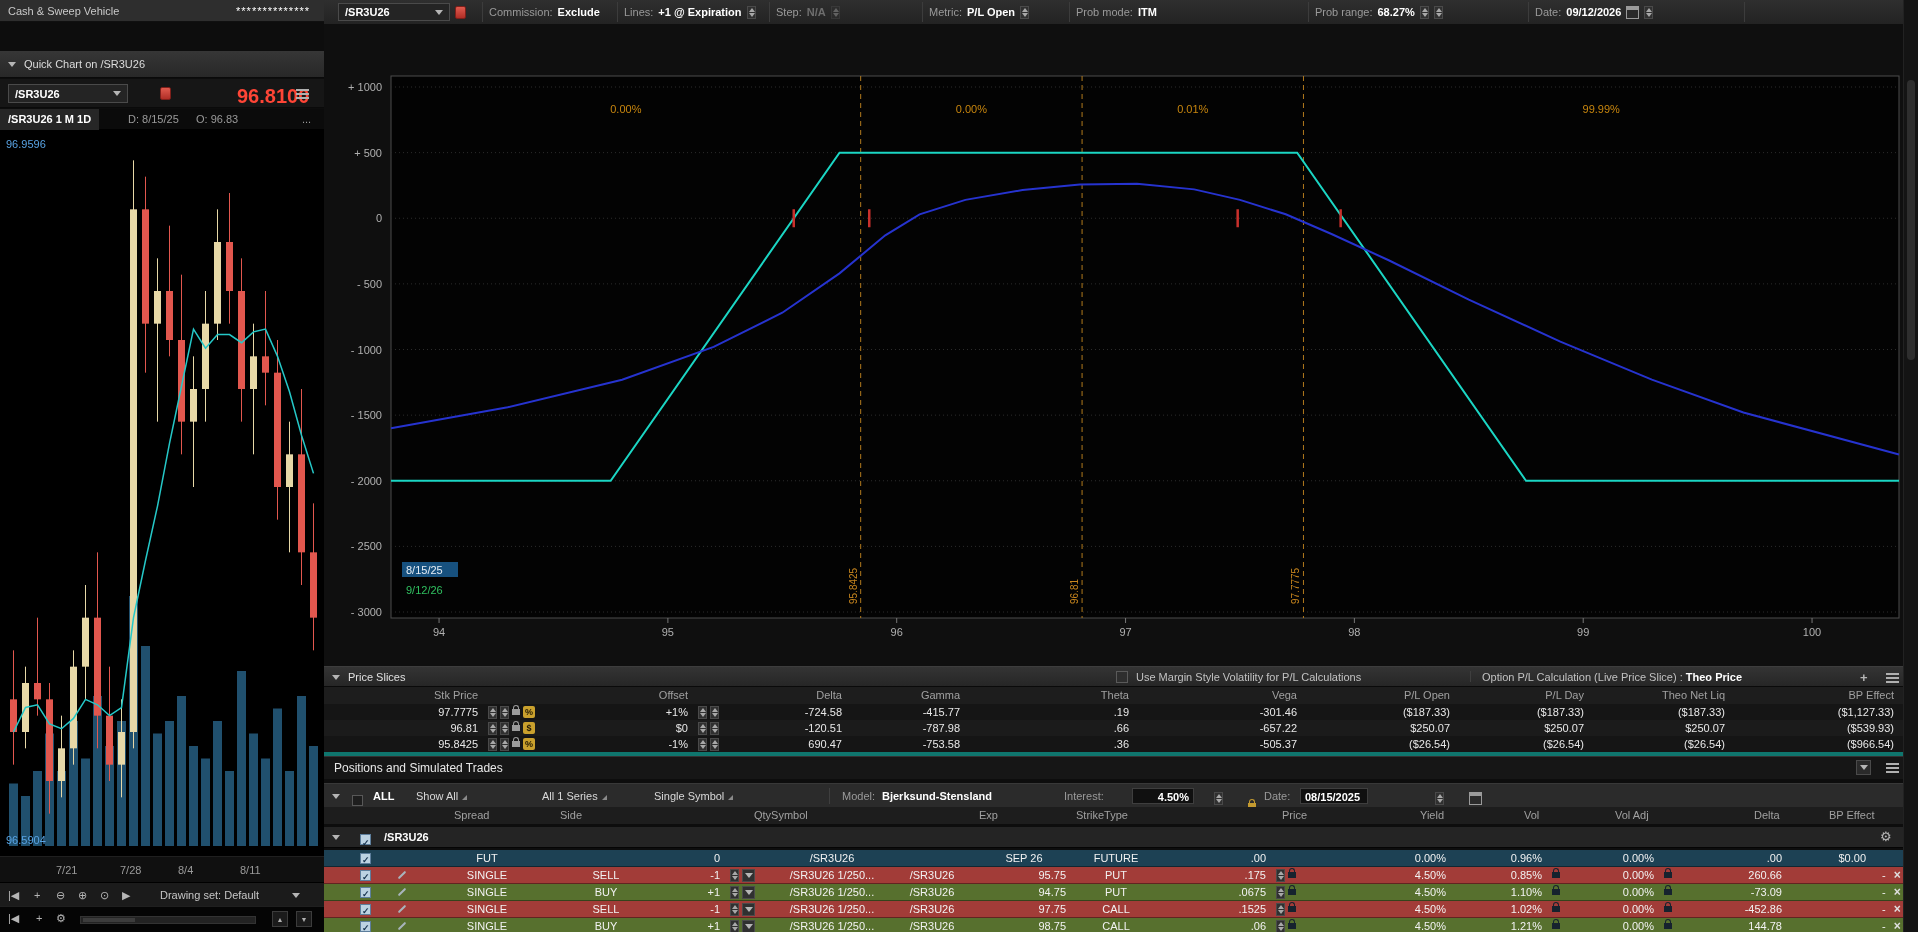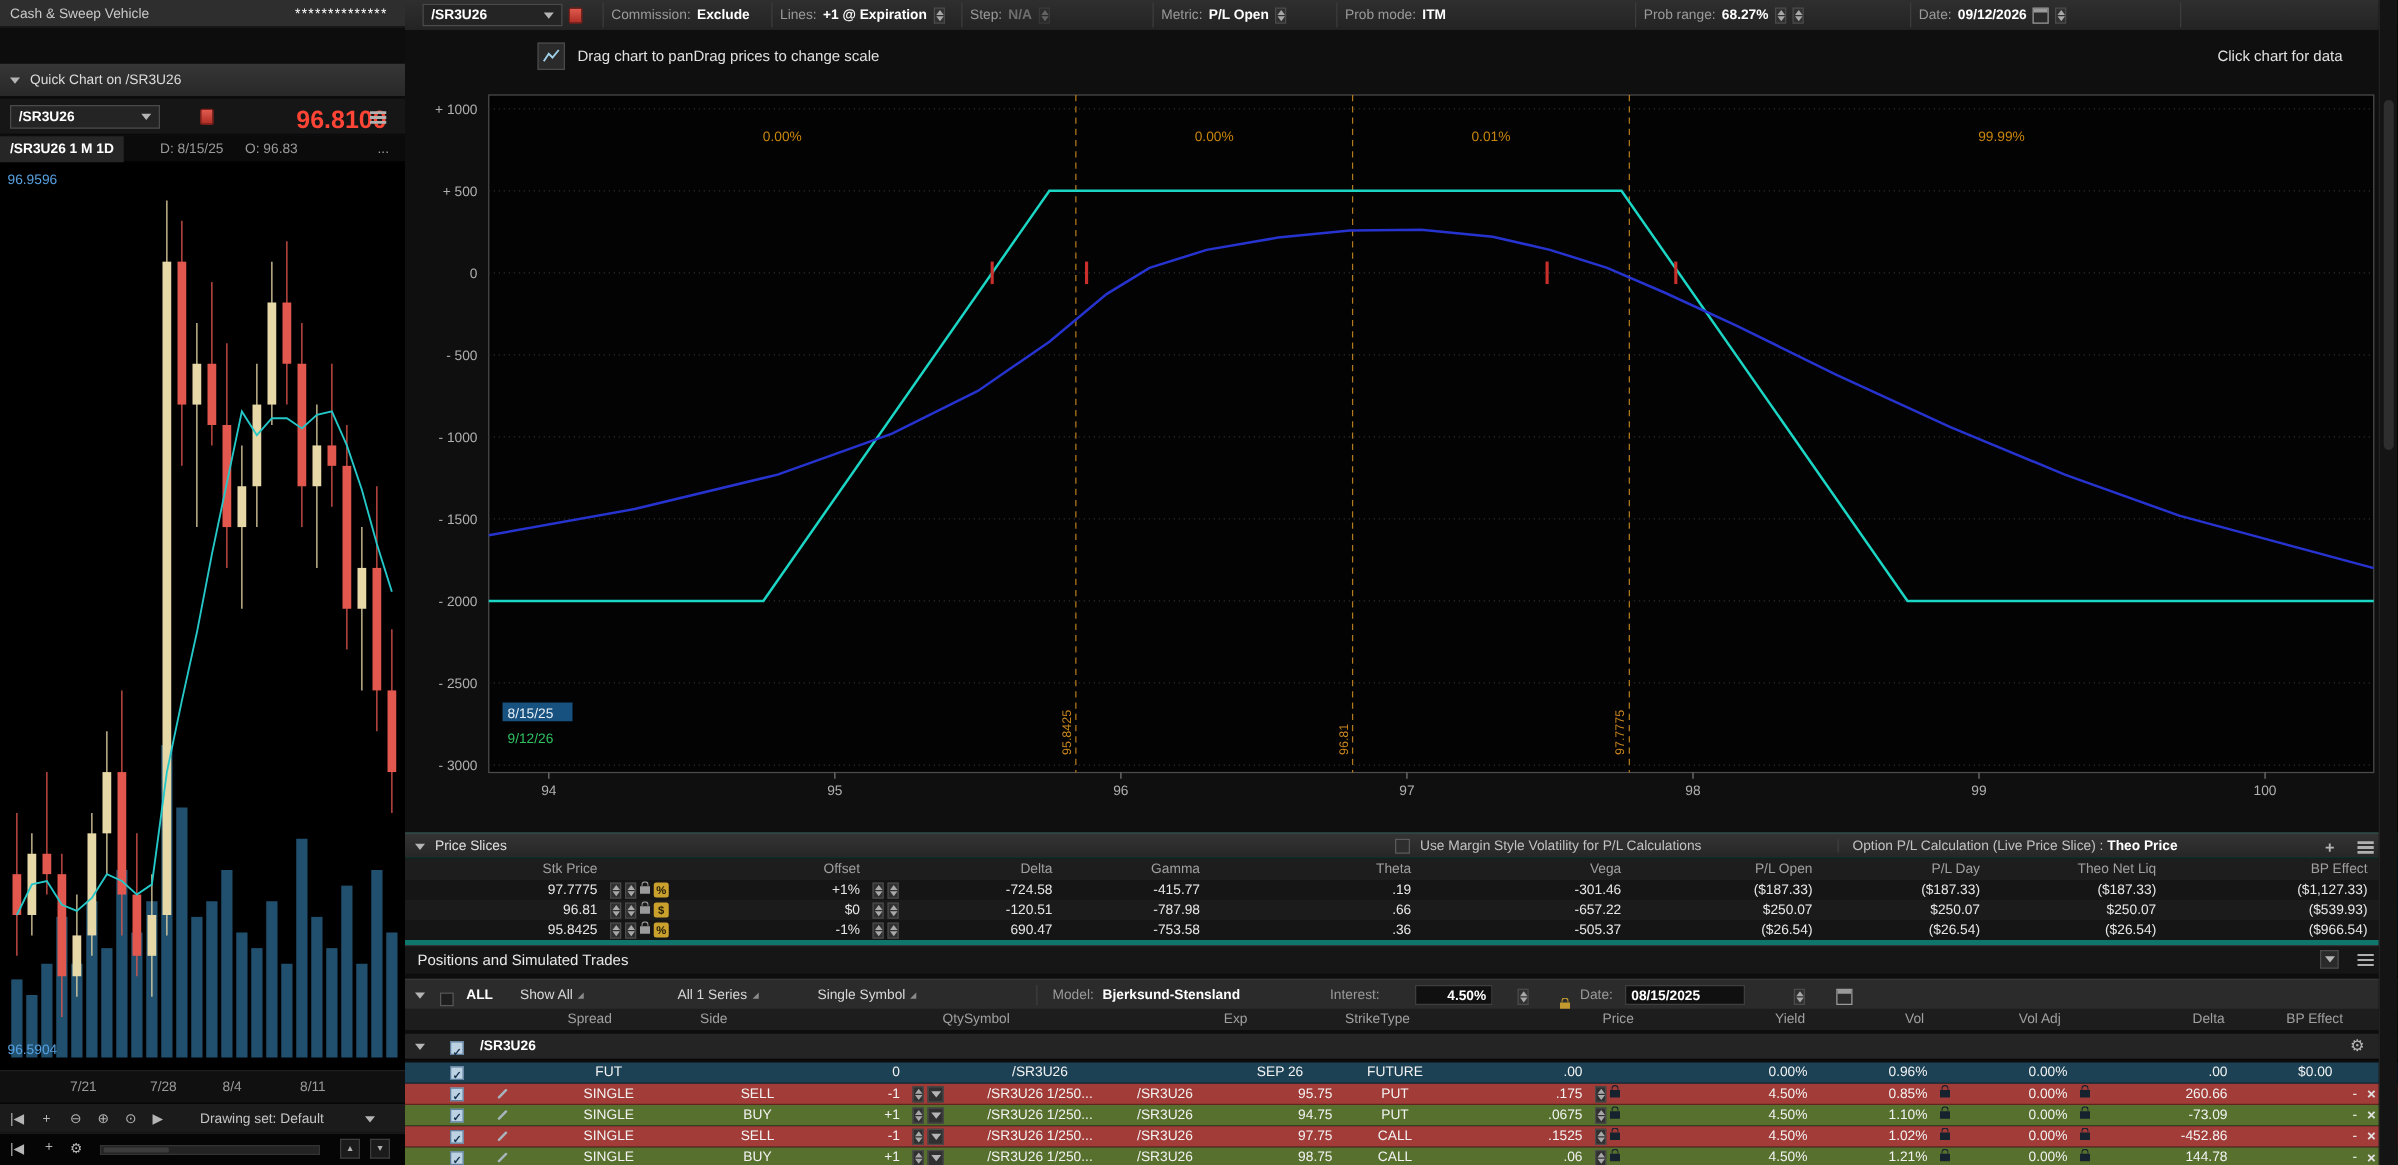--- a/index.html
+++ b/index.html
@@ -321,29 +321,20 @@
         <span class="ic-cal"></span>
         <span class="ic-stepper">
             <i class="u"></i>
             <i class="d"></i>
           </span>
       </span>
       <span class="tb-sep" style="left:1420px"></span>
     </div>
 
     <div class="chart-wrap">
-      <div class="chart-head">
-        <span class="chartbtn">
-          <svg width="14" height="12">
-              <polyline points="1,10 5,4 8,7 13,1" fill="none" stroke="#9fd0e8" stroke-width="1.5"></polyline>
-            </svg>
-        </span>
-        <span class="hintL">Drag chart to panDrag prices to change scale</span>
-        <span class="hintR">Click chart for data</span>
-      </div>
       <svg id="main-chart" class="abs" style="left:0;top:42px" width="1594" height="600">
           <rect x="67" y="10" width="1508" height="542" fill="#030303" stroke="#4c4c4c"></rect>
           <line x1="67" y1="21" x2="1575" y2="21" stroke="#2c2c2c" stroke-dasharray="1 3"></line>
           <text x="58" y="25" fill="#b0b0b0" font-size="11" text-anchor="end" font-family="Liberation Sans, sans-serif">+ 1000</text>
           <line x1="67" y1="86.625" x2="1575" y2="86.625" stroke="#2c2c2c" stroke-dasharray="1 3"></line>
           <text x="58" y="90.625" fill="#b0b0b0" font-size="11" text-anchor="end" font-family="Liberation Sans, sans-serif">+ 500</text>
           <line x1="67" y1="152.25" x2="1575" y2="152.25" stroke="#2c2c2c" stroke-dasharray="1 3"></line>
           <text x="58" y="156.25" fill="#b0b0b0" font-size="11" text-anchor="end" font-family="Liberation Sans, sans-serif">0</text>
           <line x1="67" y1="217.875" x2="1575" y2="217.875" stroke="#2c2c2c" stroke-dasharray="1 3"></line>
           <text x="58" y="221.875" fill="#b0b0b0" font-size="11" text-anchor="end" font-family="Liberation Sans, sans-serif">- 500</text>
@@ -548,21 +539,21 @@
         <span class="abs" style="left:218px;color:#d8d8d8"><span>All 1 Series</span><span class="dd-corner"></span></span>
         <span class="abs" style="left:330px;color:#d8d8d8"><span>Single Symbol</span><span class="dd-corner"></span></span>
         <span class="vline" style="left:505px"></span>
         <span class="lbl abs" style="left:518px">Model:</span>
         <span class="val abs" style="left:558px;border-bottom:1px dotted #777">Bjerksund-Stensland</span>
         <span class="lbl abs" style="left:740px">Interest:</span>
         <span class="tb-input abs" style="left:808px;top:4px;width:62px;text-align:right">4.50%</span>
         <span class="ic-stepper abs" style="left:876px;top:5px"><i class="u"></i><i class="d"></i></span>
         <span class="ic-lock gold abs" style="left:898px;top:9px"></span>
         <span class="lbl abs" style="left:940px">Date:</span>
-        <span class="tb-input abs" style="left:976px;top:4px;width:96px">08/15/2025</span>
+        <span class="tb-input abs" style="left:976px;top:4px;width:68px">08/15/2025</span>
         <span class="ic-stepper abs" style="left:1074px;top:5px"><i class="u"></i><i class="d"></i></span>
         <span class="ic-cal abs" style="left:1096px;top:5px"></span>
       </div>
 
       <div id="pos-colhead">
           <span class="pos-h" style="left: 130px;">Spread</span>
           <span class="pos-h" style="left: 236px;">Side</span>
           <span class="pos-h" style="left: 430px;">QtySymbol</span>
           <span class="pos-h" style="left: 655px;">Exp</span>
           <span class="pos-h" style="left: 752px;">StrikeType</span>

